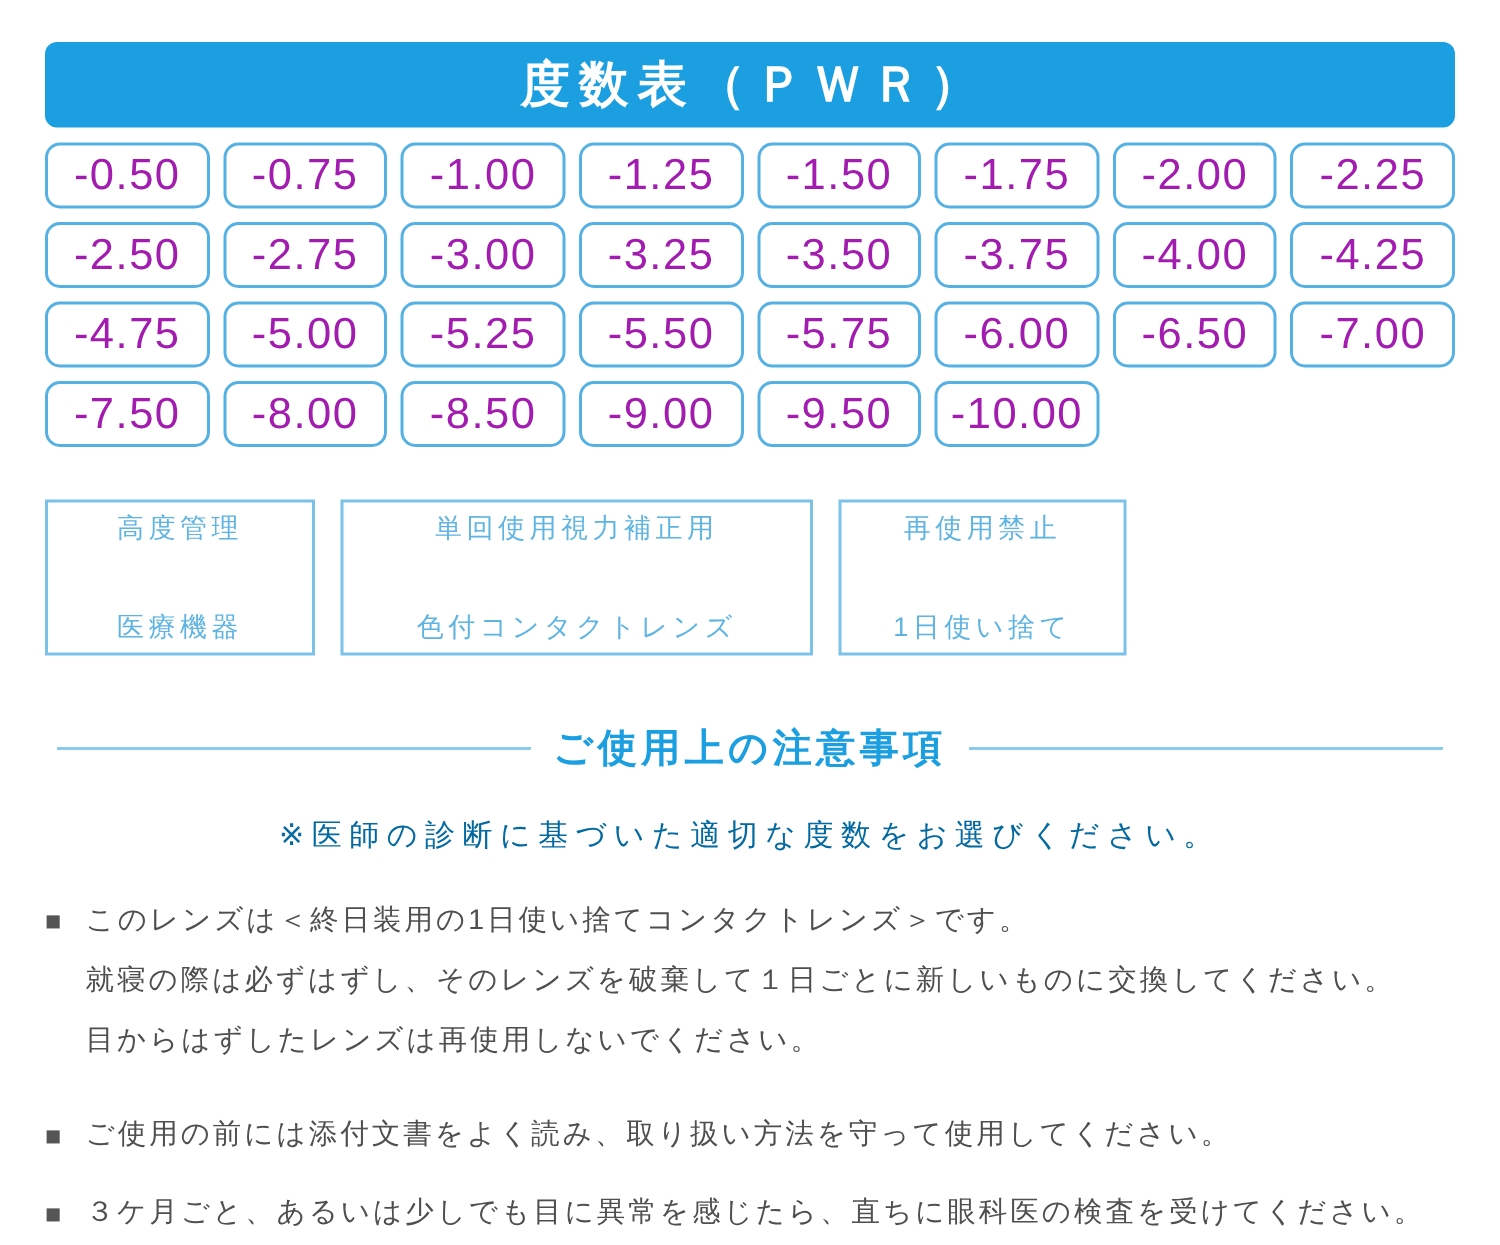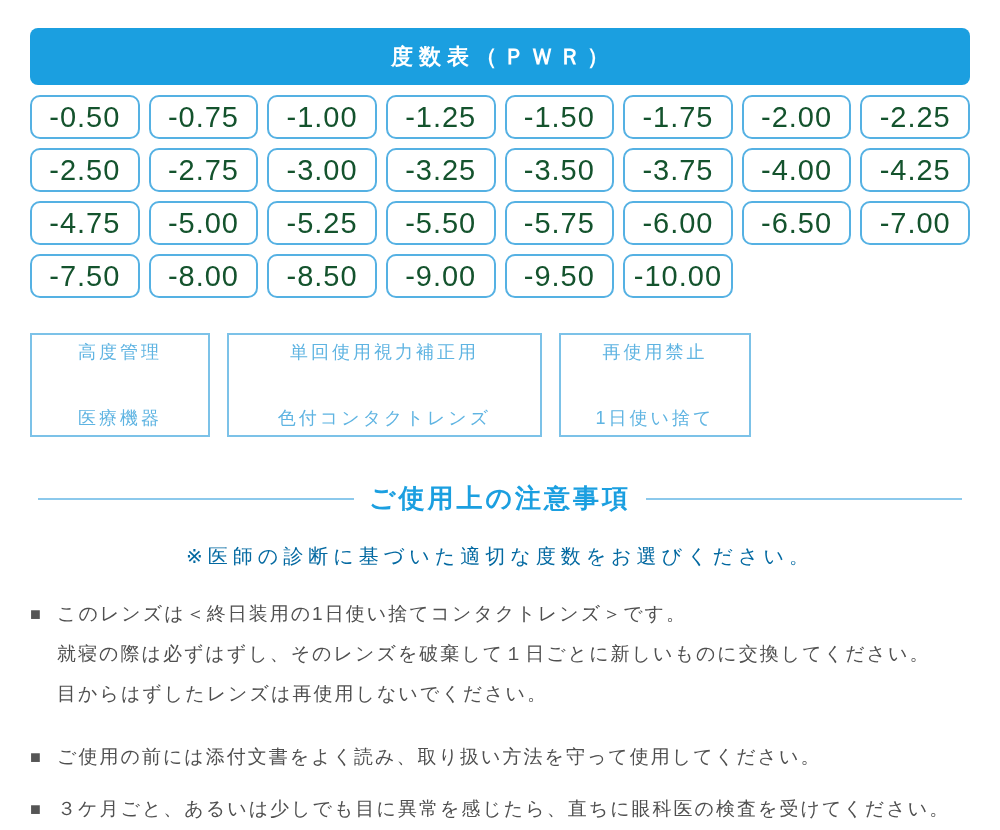--- a/index.html
+++ b/index.html
@@ -11,37 +11,37 @@
   }
   .page { width:1000px; height:830px; padding:0 30px; background:#ffffff; }
 
   
   .header {
     margin-top:28px; height:57px; border-radius:8px;
     background:#1b9fe0;
     display:flex; align-items:center; justify-content:center;
   }
   .header .title {
-    color:#ffffff; font-size:22px; font-weight:bold;
+    color:#ffffff; font-size:33px; font-weight:bold;
     letter-spacing:6px; padding-left:6px;font-family:Liberation Mono, monospace;
   }
 
   
   .power-grid {
     margin-top:10px;
     display:grid;
     grid-template-columns:repeat(8,1fr);
     gap:9px;
   }
   .pwr-box {
     height:44px;
     border:2px solid #55b1e3; border-radius:10px;
     background:#ffffff;
     display:flex; align-items:center; justify-content:center;
-    color:#14532d; font-size:29px; letter-spacing:1px;
+    color:#a21caf; font-size:29px; letter-spacing:1px;
   }
 
   
   .info-row {
     margin-top:35px;
     display:flex; gap:17px;
   }
   .info-box {
     height:104px;
     border:2px solid #7cc2e8;

